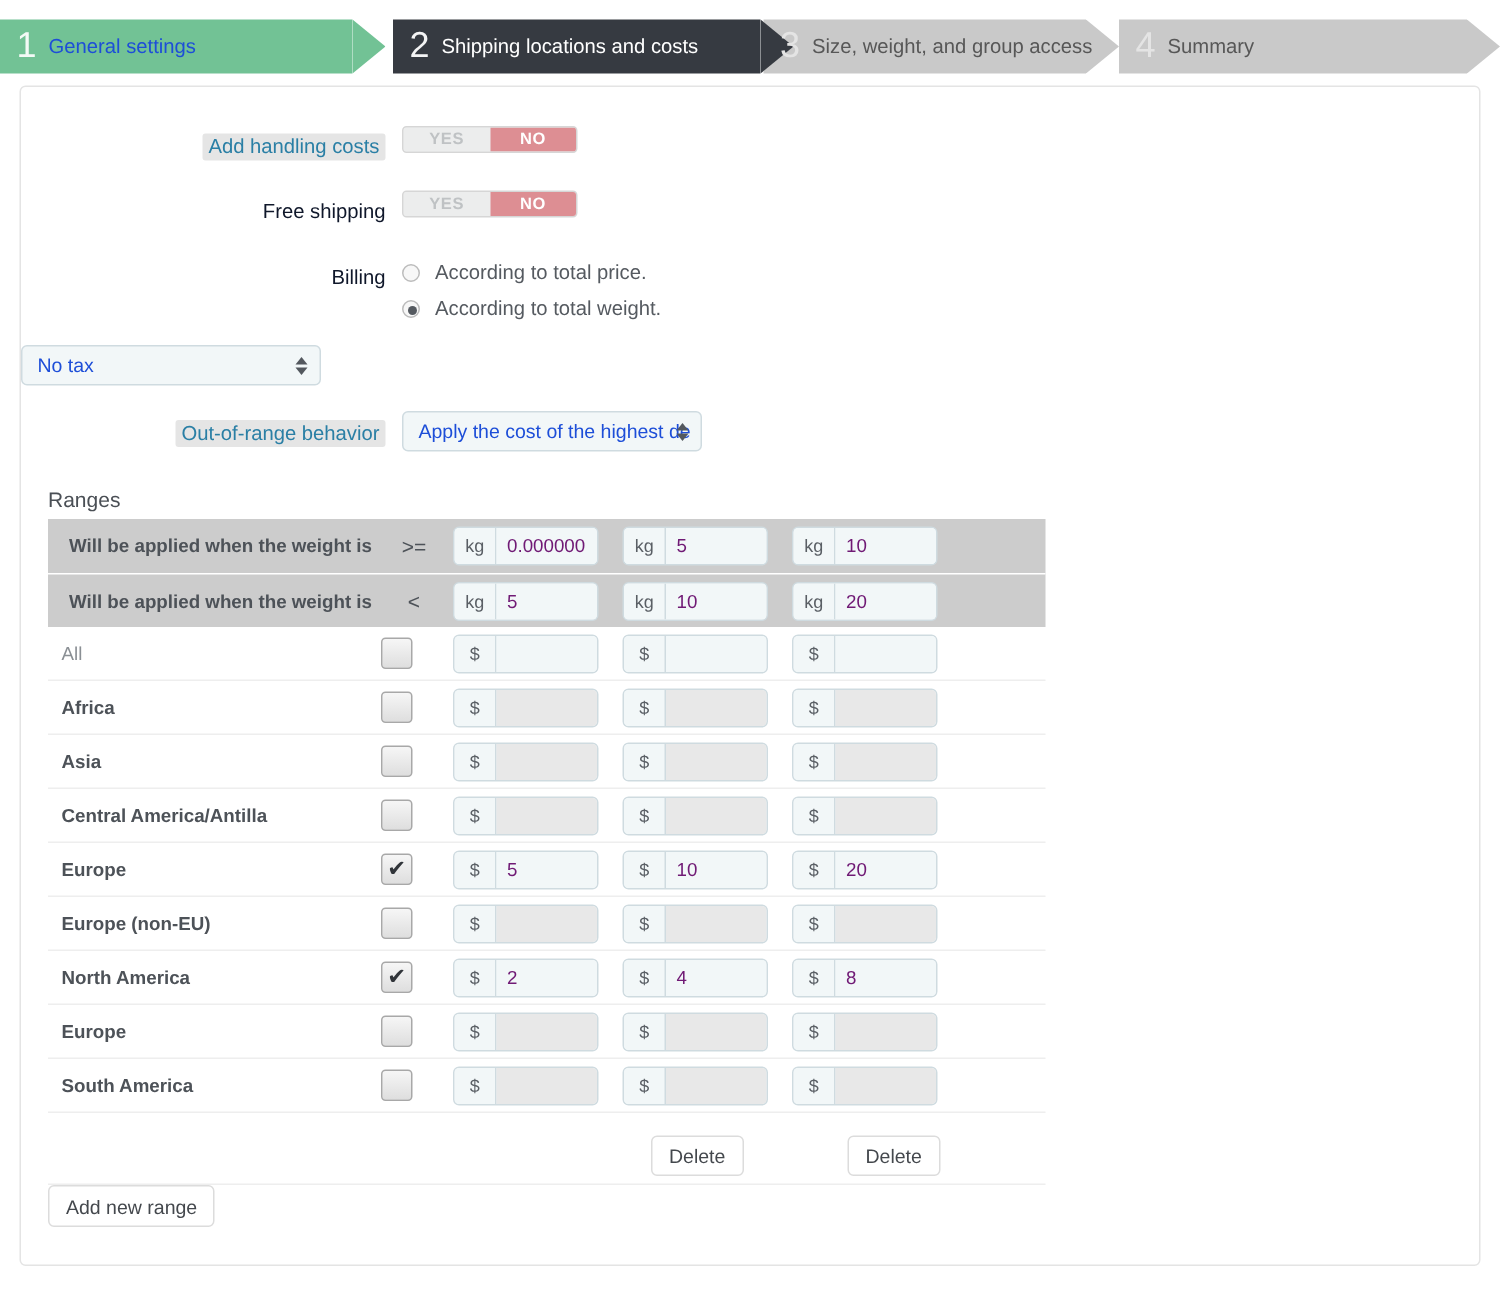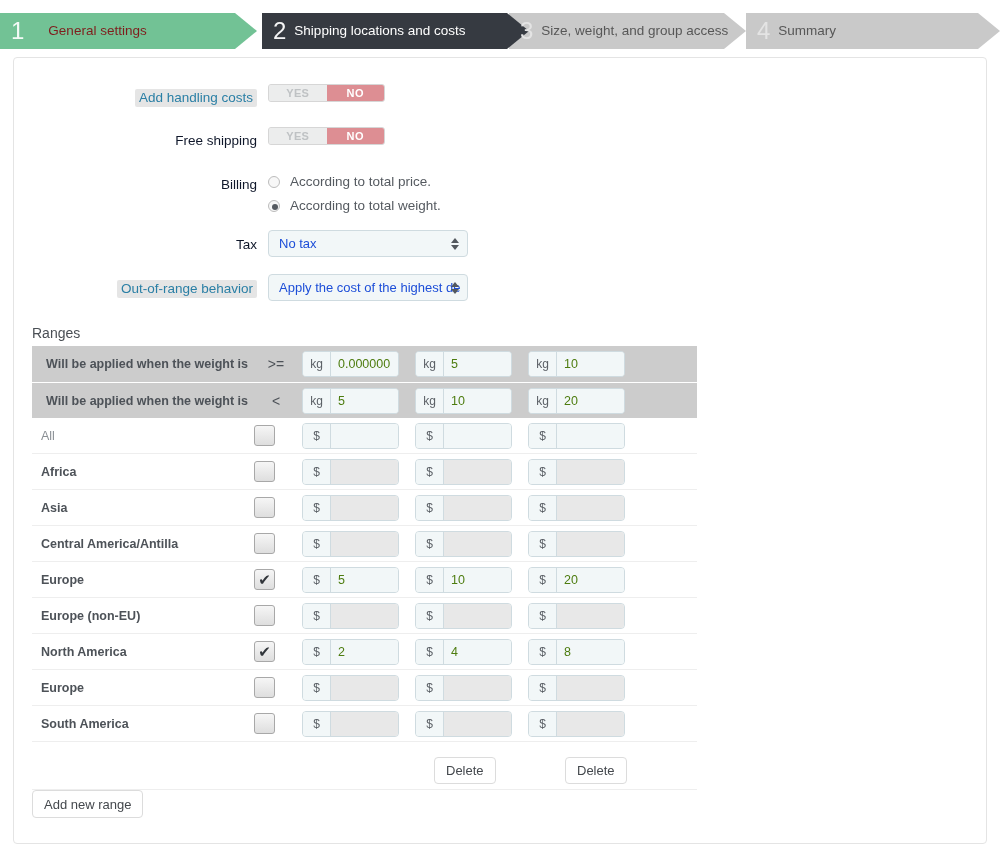--- a/index.html
+++ b/index.html
@@ -43,21 +43,21 @@
   .arrow-tip {
     position: absolute;
     top: 0; height: 36px; width: 22px;
     z-index: 1;
   }
 
   
   #step1 { left: 0; width: 235px; }
   #step1 .step-body { background: #72c295; }
   #step1 .step-num { color: #ffffff; opacity: .92; }
-  #step1 .step-label { color: #7f1d1d; margin-left: 16px; }
+  #step1 .step-label { color: #1d4ed8; }
   #step1 .arrow-tip {
     left: 235px;
     background: #72c295;
     clip-path: polygon(0 0, 100% 50%, 0 100%);
   }
   
   #step2 { left: 262px; width: 245px; }
   #step2 .step-body { background: #363a41; }
   #step2 .step-num { color: #ffffff; opacity: .95; }
   #step2 .step-label { color: #ffffff; }
@@ -236,21 +236,21 @@
     display: flex; align-items: center; justify-content: center;
     font-size: 12px; color: #5a5f65;
     background: #f2f7f8;
     border-right: 1px solid #cfdbe0;
     flex: 0 0 auto;
   }
   .ig .ig-inp {
     flex: 1 1 auto;
     display: flex; align-items: center;
     padding-left: 7px;
-    font-size: 12.5px; color: #4d7c0f;
+    font-size: 12.5px; color: #701a75;
     background: #f2f7f8;
     overflow: hidden; white-space: nowrap;
   }
   .ig.disabled .ig-inp { background: #e8e8e8; color: #8a8f94; }
 
   .rt-cell { width: 113px; flex: 0 0 auto; padding-right: 16px; }
   .rt-cell.c1 { margin-left: 0; }
 
   
   .rt-zone {
@@ -370,21 +370,20 @@
         <span class="radio-text">According to total price.</span>
       </div>
       <div class="radio-line">
         <span class="radio-dot on"></span>
         <span class="radio-text">According to total weight.</span>
       </div>
     </div>
   </div>
 
   <div class="form-row" style="top:172px;">
-    <div class="form-label">Tax</div>
     <div class="form-ctrl">
       <div class="sel">
         <span>No tax</span>
         <span class="caret"></span>
       </div>
     </div>
   </div>
 
   <div class="form-row" style="top:216px;">
     <div class="form-label hl"><span>Out-of-range behavior</span></div>

